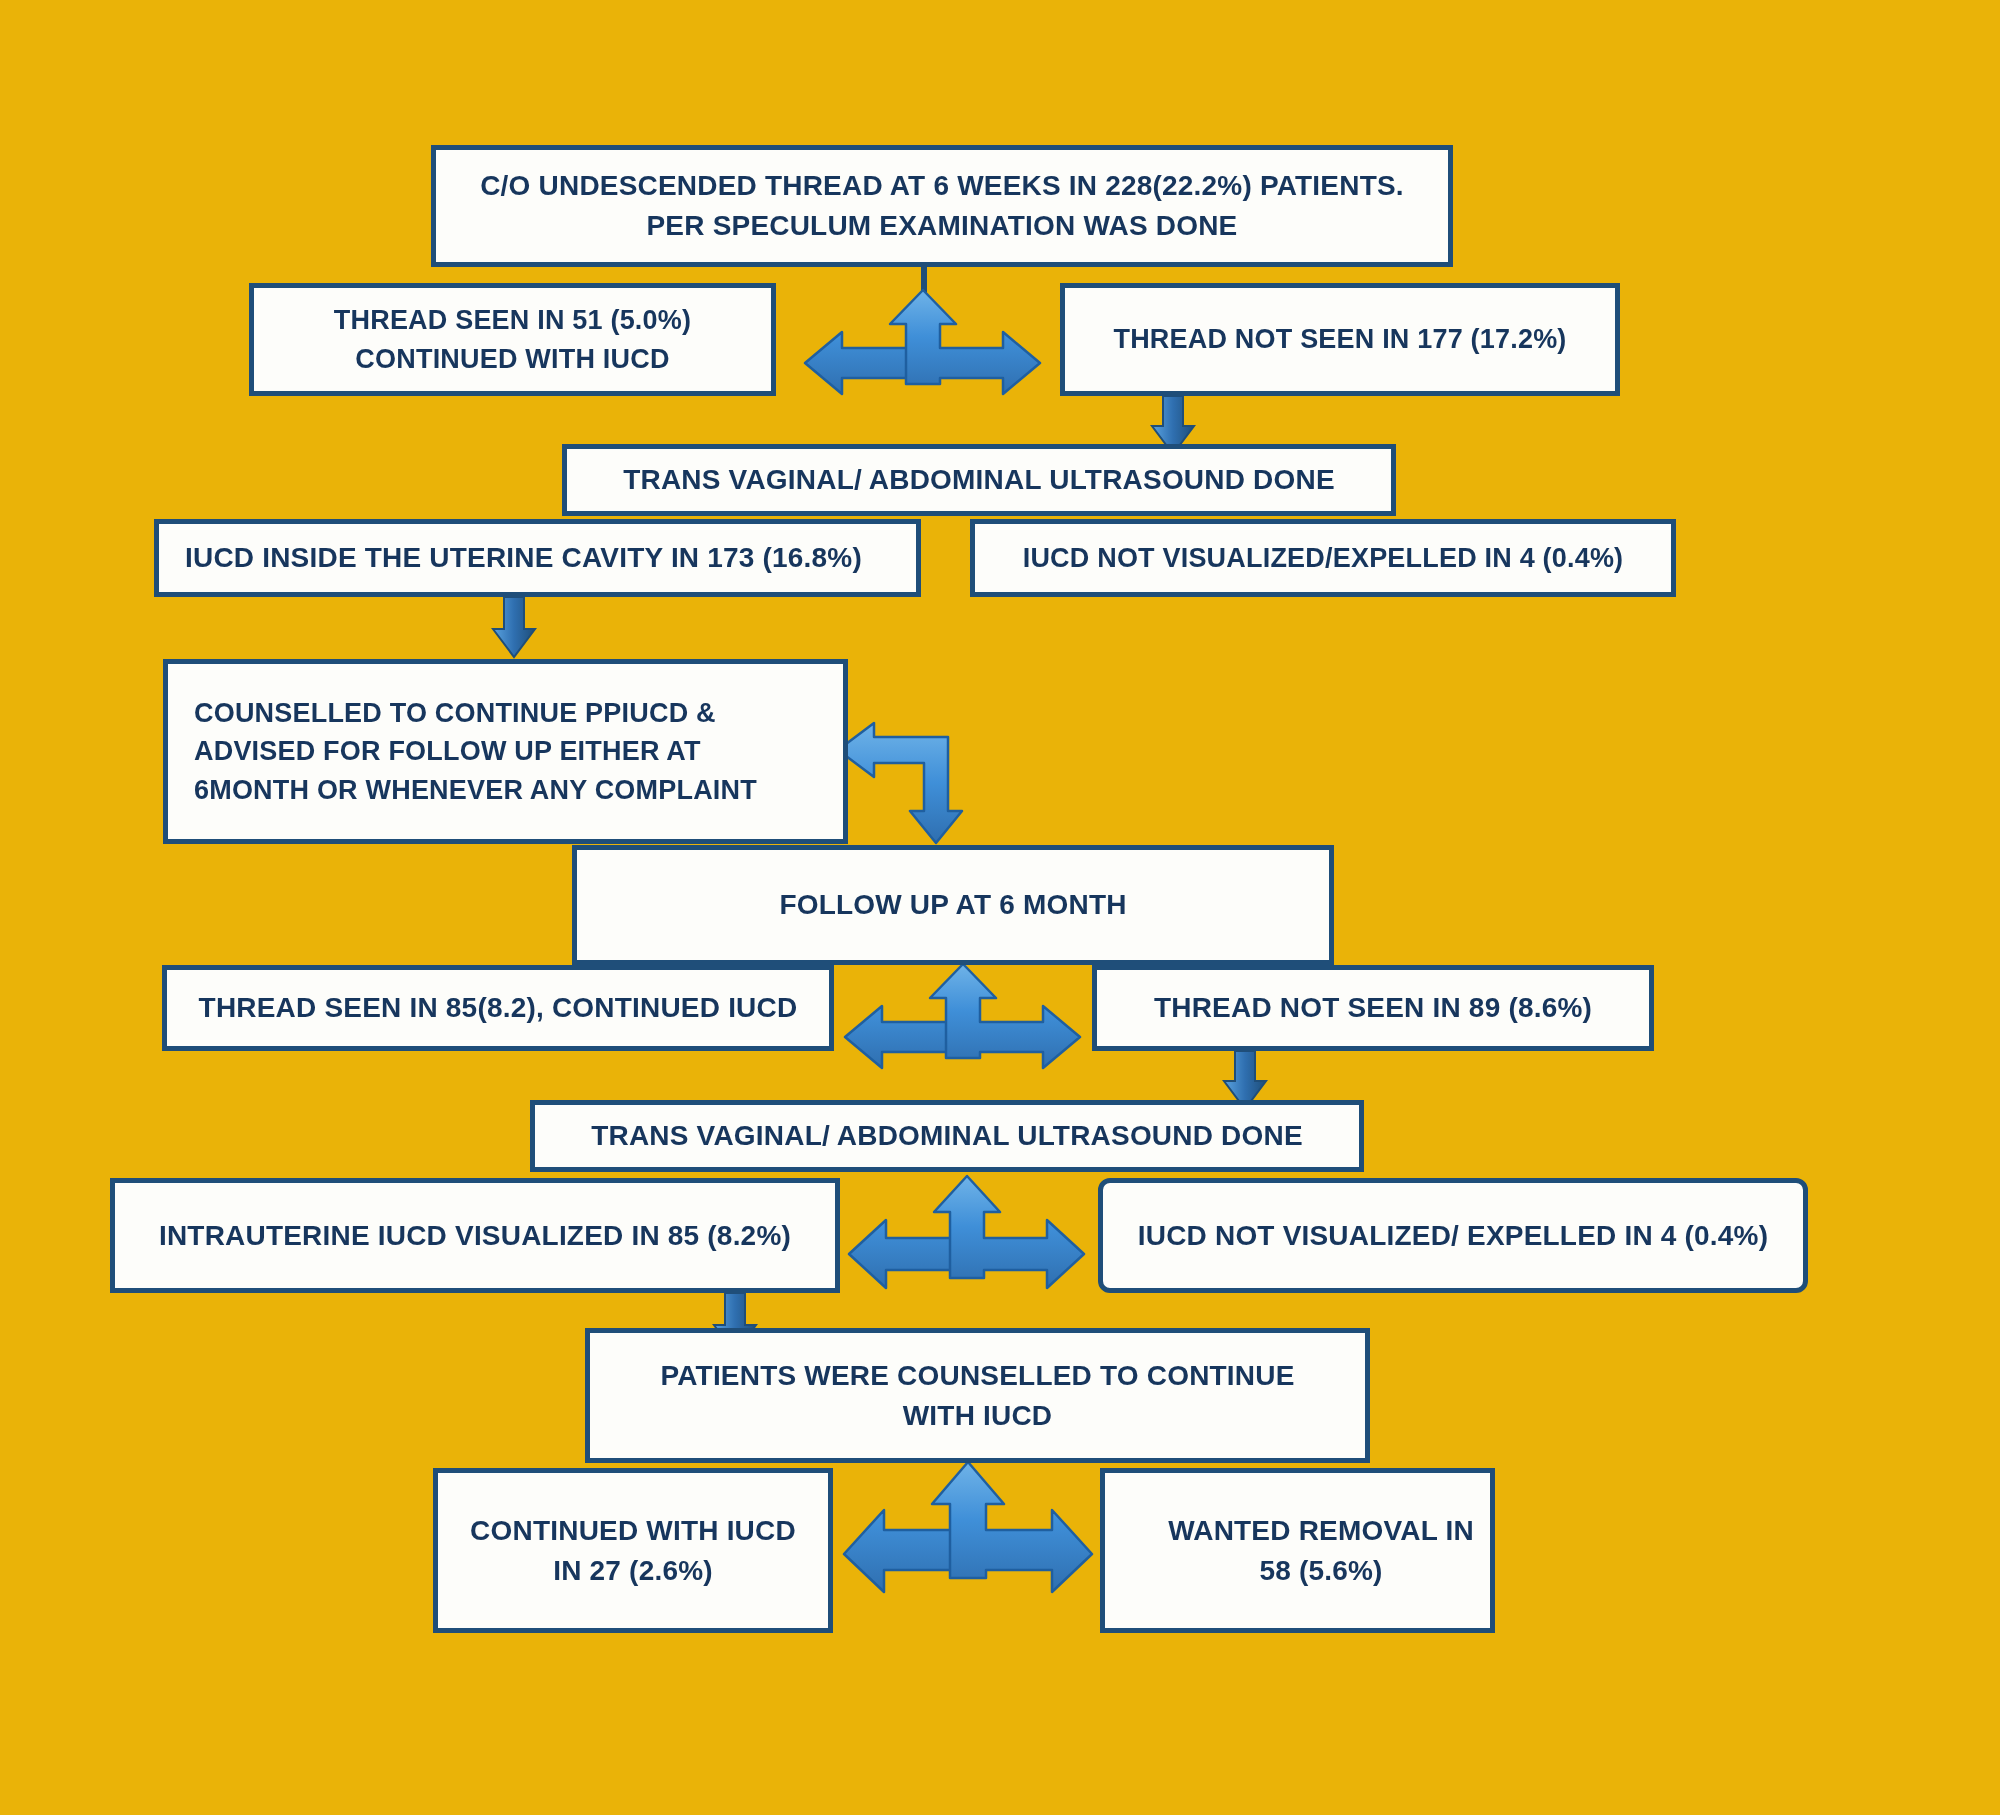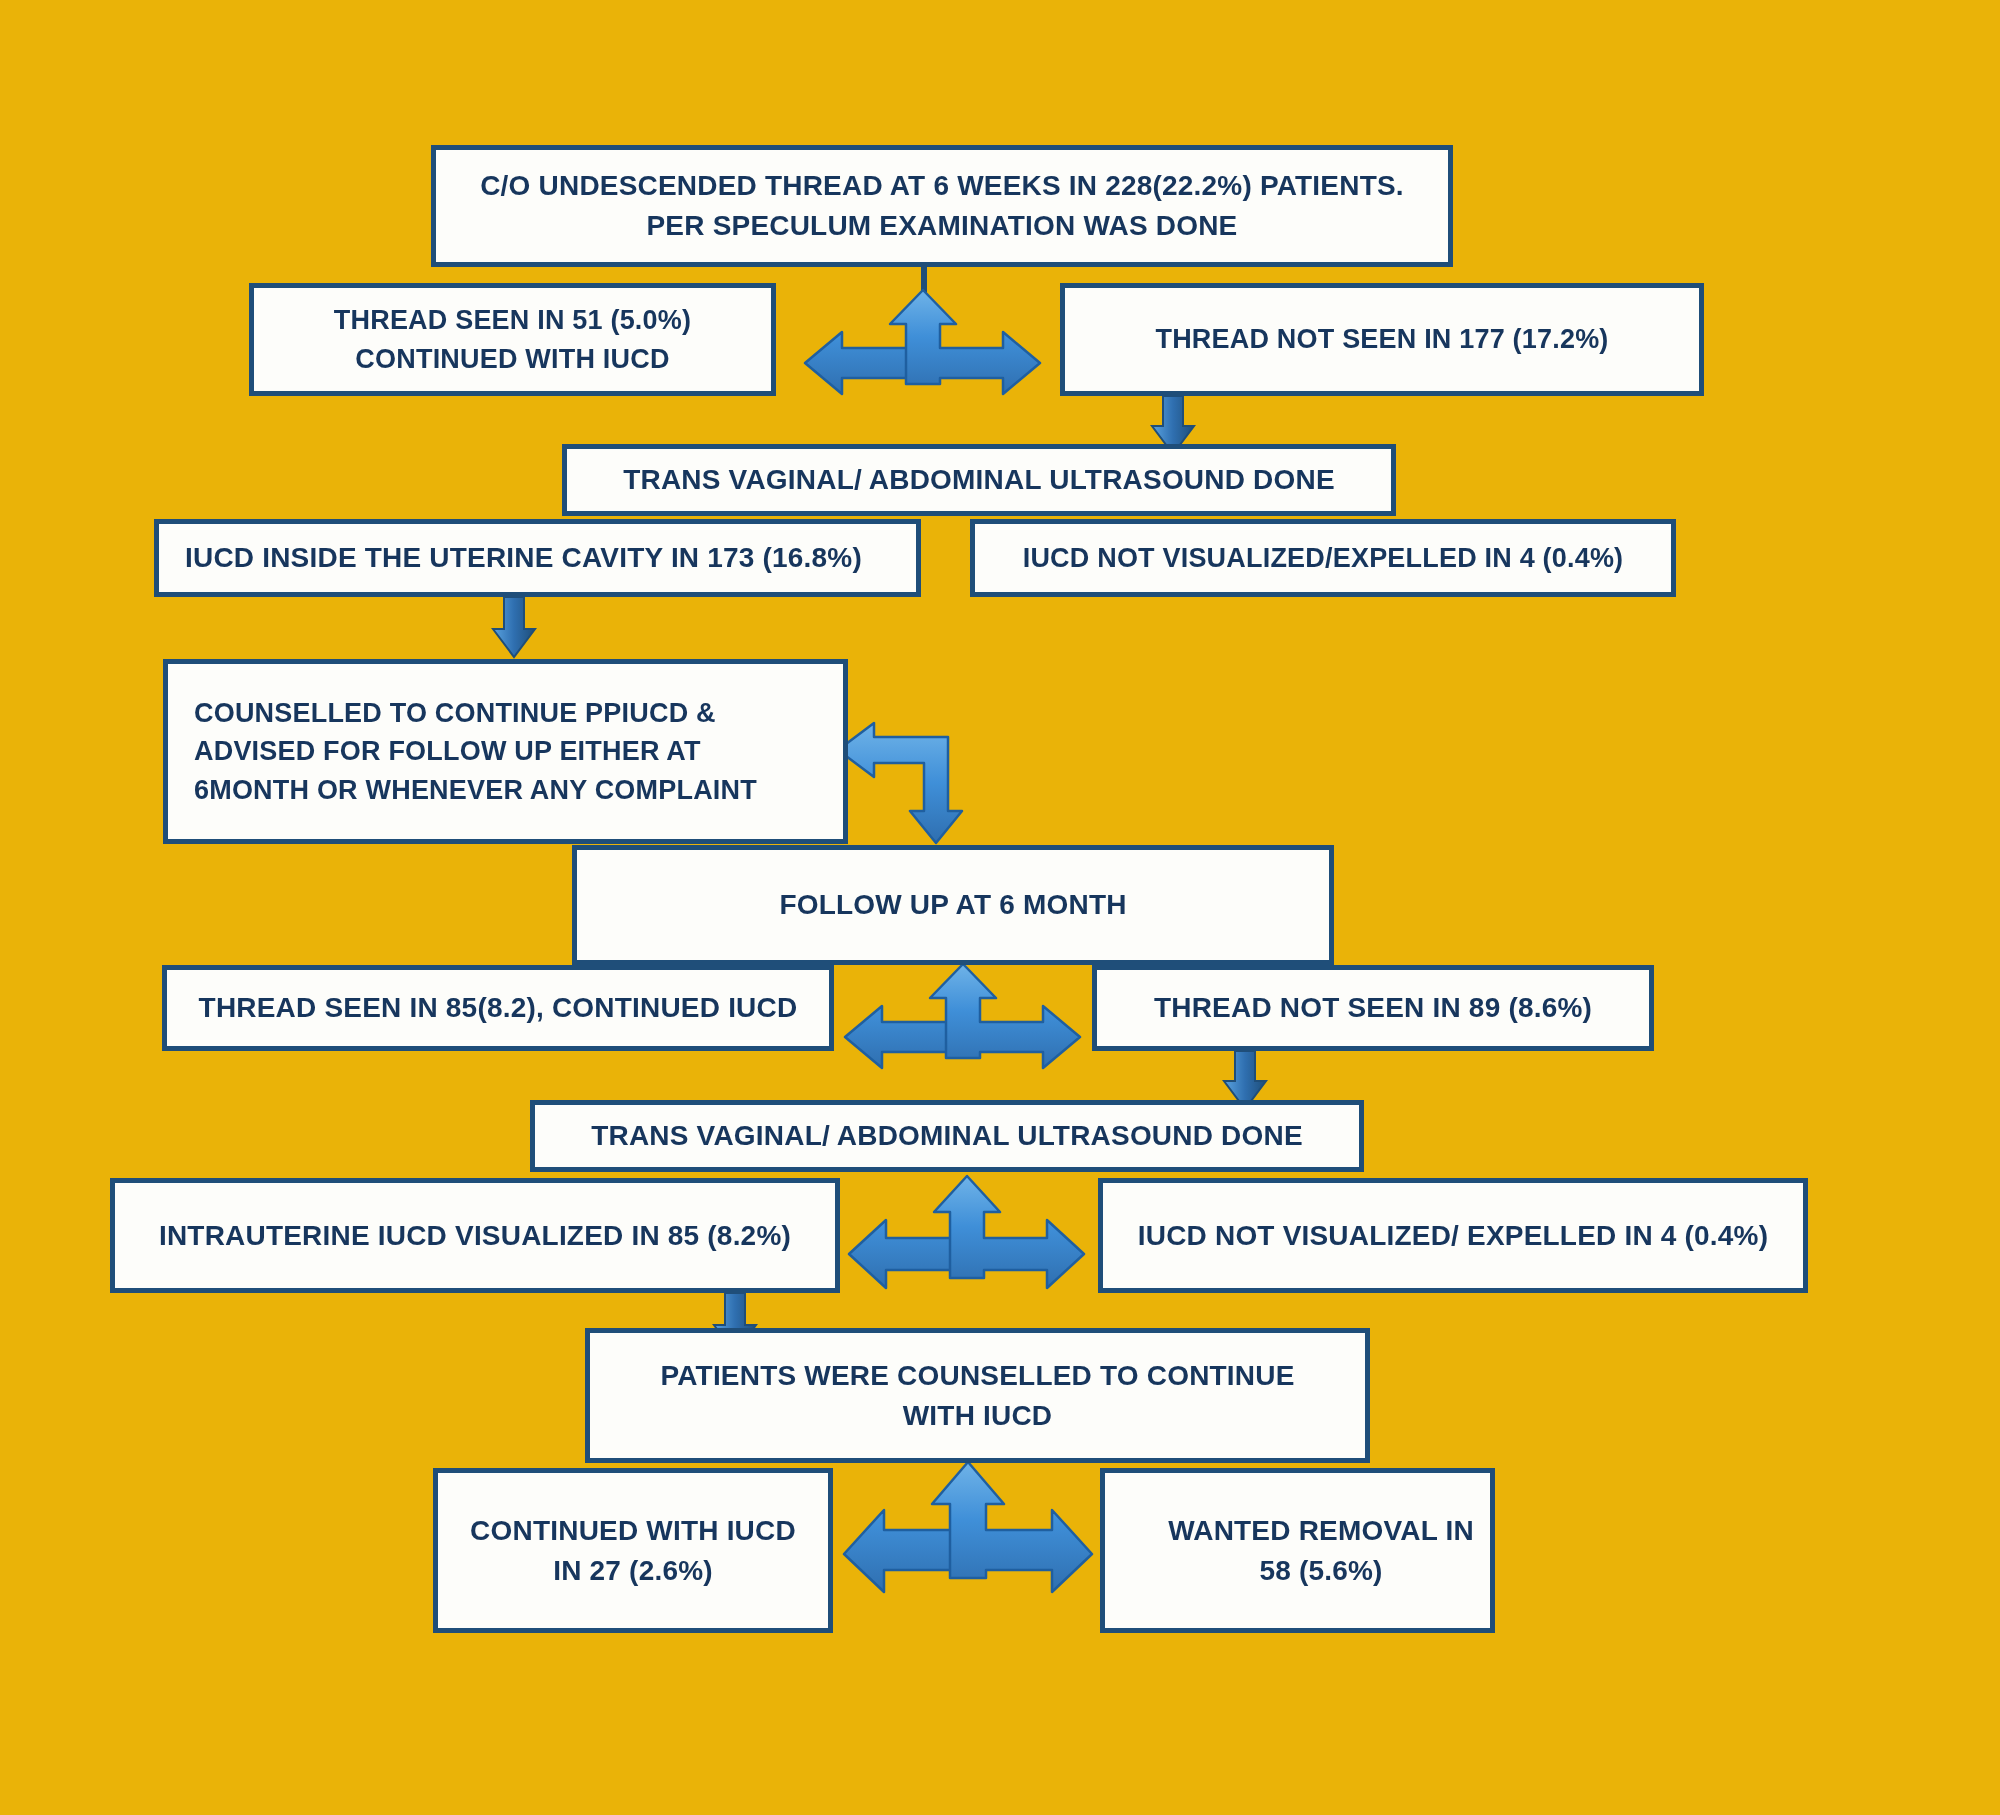--- a/index.html
+++ b/index.html
@@ -59,21 +59,21 @@
     <span class="line">PER SPECULUM EXAMINATION WAS DONE</span>
   </div>
 
   <div class="connector" style="left:921px; top:267px; width:6px; height:45px;"></div>
 
   <div class="node center" style="left:249px; top:283px; width:527px; height:113px; font-size:27px;">
     <span class="line">THREAD SEEN IN 51 (5.0%)</span>
     <span class="line">CONTINUED WITH IUCD</span>
   </div>
 
-  <div class="node center" style="left:1060px; top:283px; width:644px; height:113px; font-size:27px;align-items:center;">
+  <div class="node center" style="left:1060px; top:283px; width:560px; height:113px; font-size:27px;align-items:center;">
     <span class="line">THREAD NOT SEEN IN 177 (17.2%)</span>
   </div>
 
   <div class="arrow" style="left:790px; top:288px; width:265px; height:110px;">
     <svg width="265" height="110" viewBox="0 0 265 110">
       <defs>
         <linearGradient id="gA1" x1="0" y1="0" x2="0" y2="1">
           <stop offset="0%" stop-color="#6fb3e8"></stop>
           <stop offset="45%" stop-color="#3f8fd8"></stop>
           <stop offset="100%" stop-color="#2f6fb0"></stop>
@@ -163,21 +163,21 @@
   </div>
 
   <div class="node center" style="left:530px; top:1100px; width:834px; height:72px; font-size:28px;">
     <span class="line">TRANS VAGINAL/ ABDOMINAL ULTRASOUND DONE</span>
   </div>
 
   <div class="node center" style="left:110px; top:1178px; width:730px; height:115px; font-size:28px;">
     <span class="line">INTRAUTERINE IUCD VISUALIZED IN 85 (8.2%)</span>
   </div>
 
-  <div class="node center" style="left:1098px; top:1178px; width:710px; height:115px; font-size:28px;">
+  <div class="node center" style="left:1098px; top:1178px; width:710px; height:115px; font-size:28px;border-radius:12px;">
     <span class="line">IUCD NOT VISUALIZED/ EXPELLED IN 4 (0.4%)</span>
   </div>
 
   <div class="arrow" style="left:834px; top:1172px; width:265px; height:120px;">
     <svg width="265" height="120" viewBox="0 0 265 120">
       <path d="M 116 106 L 116 40 L 100 40 L 133 4 L 166 40 L 150 40 L 150 66
                L 213 66 L 213 48 L 250 82 L 213 116 L 213 98 L 150 98 L 150 106
                L 116 106 L 116 98 L 52 98 L 52 116 L 15 82 L 52 48 L 52 66 L 116 66 Z" fill="url(#gA1)" stroke="#1f5fa0" stroke-width="2.5" stroke-linejoin="round"></path>
     </svg>
   </div>

